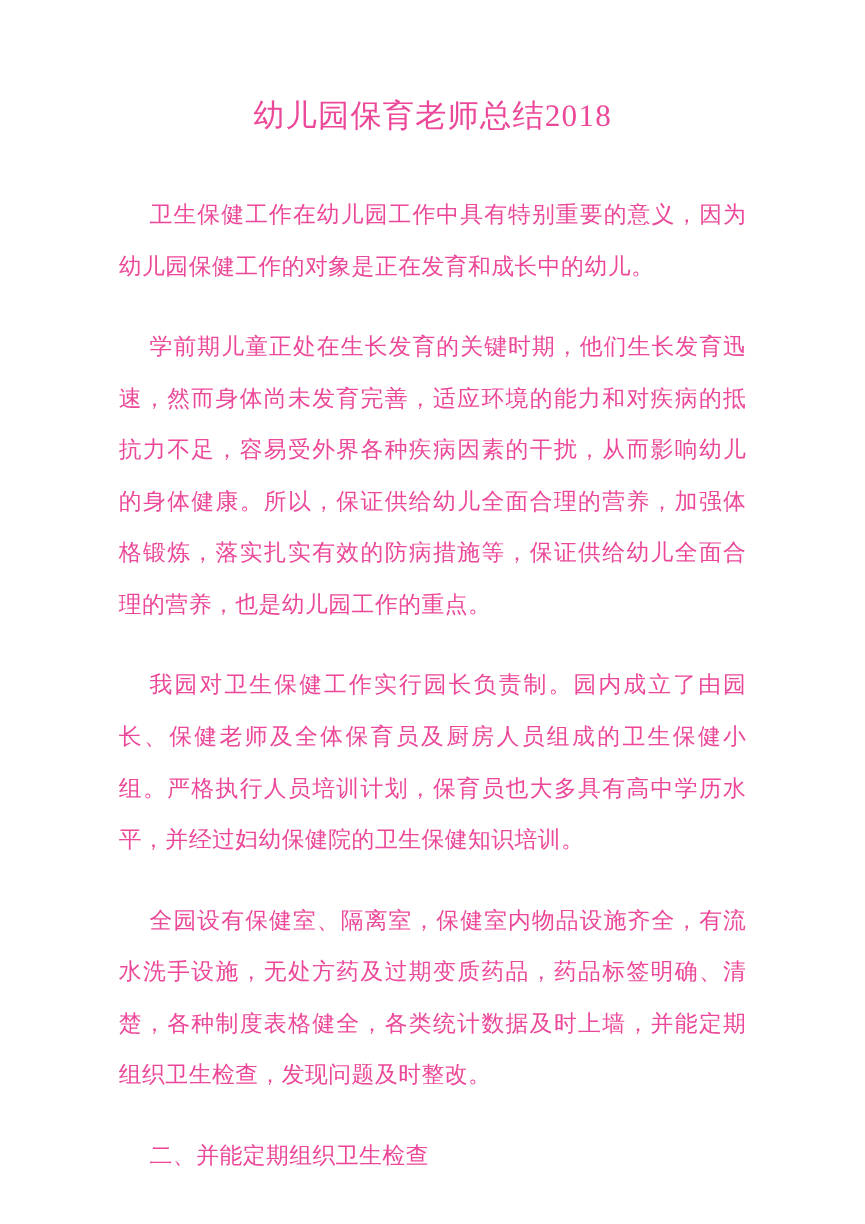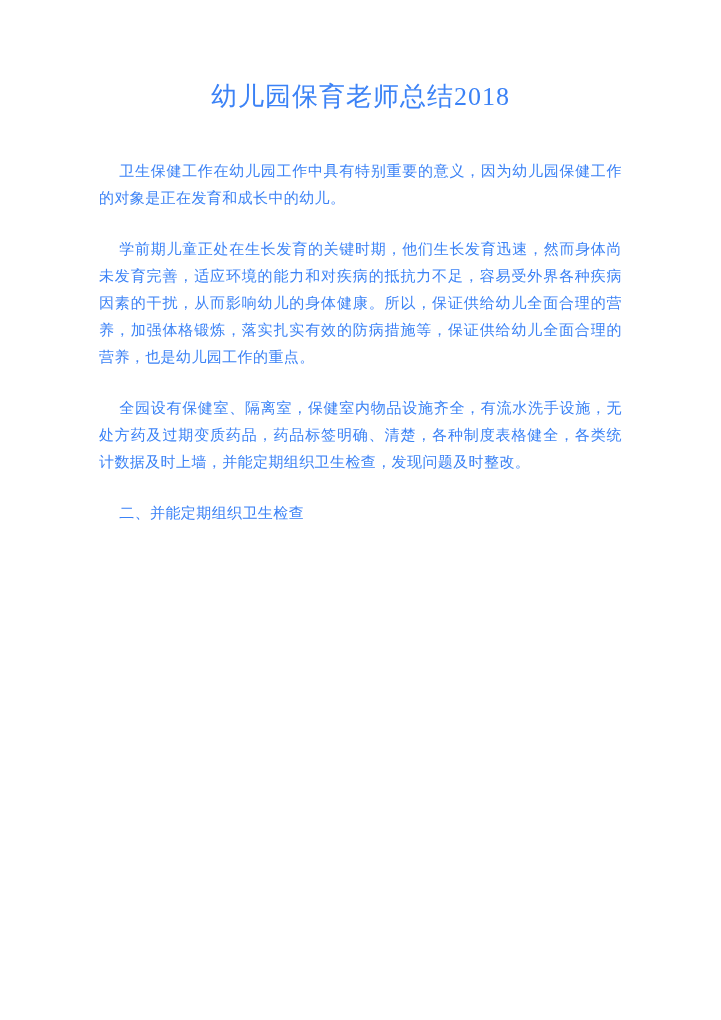--- a/index.html
+++ b/index.html
@@ -9,52 +9,53 @@
   }
   .page {
     position: relative;
     width: 721px;
     height: 1020px;
     margin: 0 auto;
     background: #ffffff;
     box-sizing: border-box;
     padding: 80px 99px 0 99px;
     font-family: "Liberation Serif", "DejaVu Serif", serif;
-    color: #3b82f6;
+    color: #ec4899;
     overflow: hidden;
   }
   .doc-title {
     font-size: 26px;
     font-weight: 400;
     line-height: 34px;
     text-align: center;
     margin: 0 0 44px 0;
     letter-spacing: 1px;
     white-space: nowrap;
   }
   .para {
-    font-size: 15px;
-    line-height: 27px;
+    font-size: 19px;
+    line-height: 43px;
     text-align: justify;
     text-indent: 1.35em;
     margin: 0 0 24px 0;
     letter-spacing: 0.4px;
   }
   .para:last-child {
     margin-bottom: 0;
   }
 </style>
 </head>
 <body>
 
 <div class="page">
   <h1 class="doc-title">幼儿园保育老师总结2018</h1>
 
   <p class="para">卫生保健工作在幼儿园工作中具有特别重要的意义，因为幼儿园保健工作的对象是正在发育和成长中的幼儿。</p>
 
   <p class="para">学前期儿童正处在生长发育的关键时期，他们生长发育迅速，然而身体尚未发育完善，适应环境的能力和对疾病的抵抗力不足，容易受外界各种疾病因素的干扰，从而影响幼儿的身体健康。所以，保证供给幼儿全面合理的营养，加强体格锻炼，落实扎实有效的防病措施等，保证供给幼儿全面合理的营养，也是幼儿园工作的重点。</p>
 
 
+  <p class="para">我园对卫生保健工作实行园长负责制。园内成立了由园长、保健老师及全体保育员及厨房人员组成的卫生保健小组。严格执行人员培训计划，保育员也大多具有高中学历水平，并经过妇幼保健院的卫生保健知识培训。</p>
 
   <p class="para">全园设有保健室、隔离室，保健室内物品设施齐全，有流水洗手设施，无处方药及过期变质药品，药品标签明确、清楚，各种制度表格健全，各类统计数据及时上墙，并能定期组织卫生检查，发现问题及时整改。</p>
 
   <p class="para">二、并能定期组织卫生检查</p>
 </div>
 
 </body></html>

